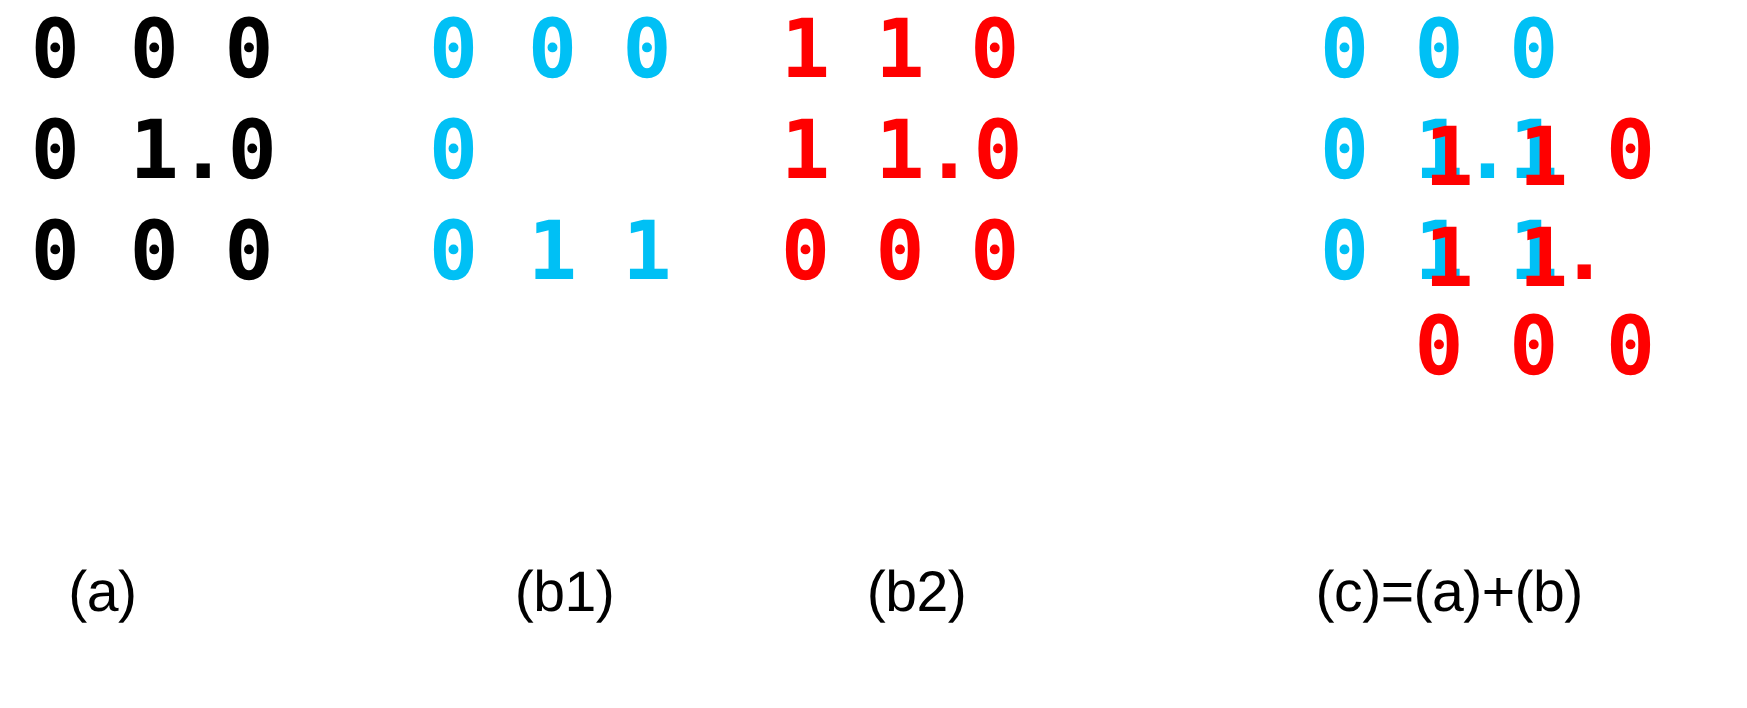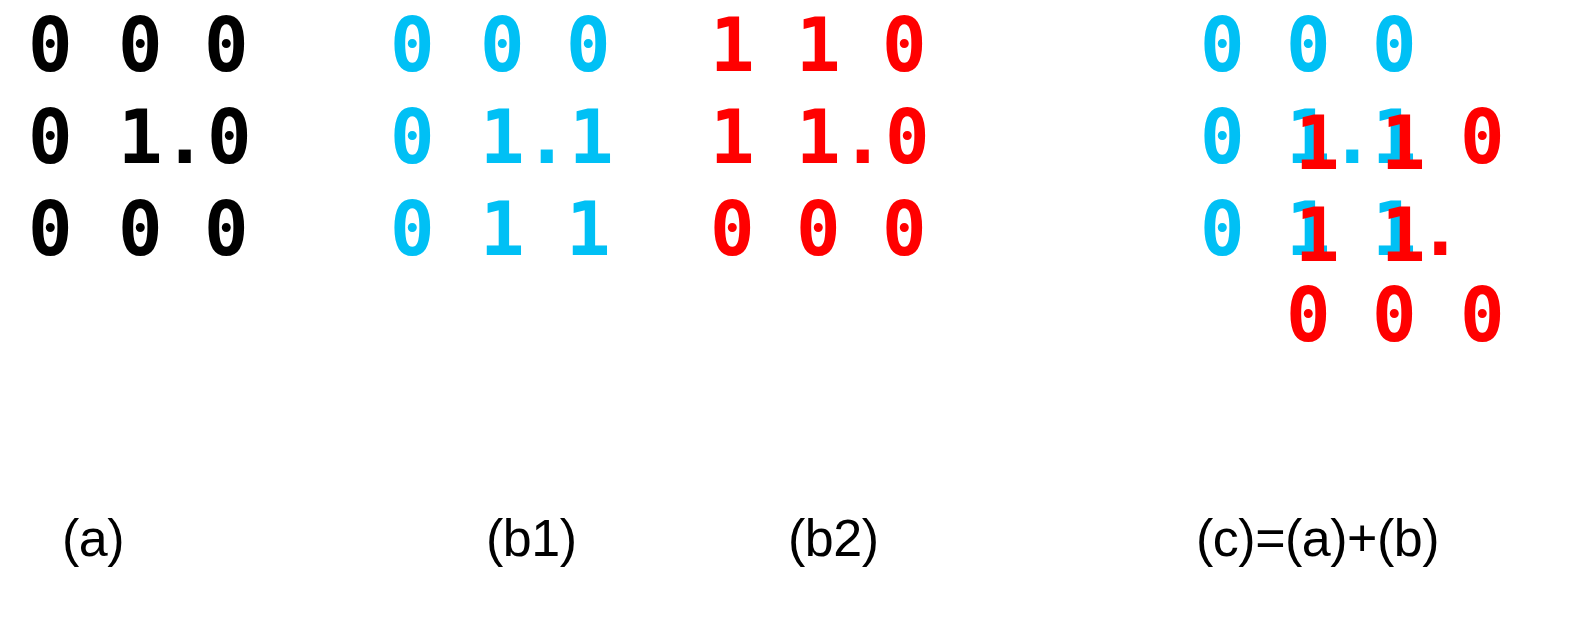--- a/index.html
+++ b/index.html
@@ -96,21 +96,20 @@
 </div>
 
 <div class="panel" style="left:380px;">
   <div class="grid-row" style="top:0px;position:absolute;width:330px;">
     <span class="cell k-cyan" style="left:10px;">0</span>
     <span class="cell k-cyan" style="left:100px;">0</span>
     <span class="cell k-cyan" style="left:186px;">0</span>
   </div>
   <div class="grid-row" style="top:92px;position:absolute;width:330px;">
     <span class="cell k-cyan" style="left:10px;">0</span>
-    <span class="cell wide k-cyan" style="left:100px;">1.1</span>
   </div>
   <div class="grid-row" style="top:184px;position:absolute;width:330px;">
     <span class="cell k-cyan" style="left:10px;">0</span>
     <span class="cell k-cyan" style="left:100px;">1</span>
     <span class="cell k-cyan" style="left:186px;">1</span>
   </div>
 </div>
 
 <div class="panel" style="left:700px;">
   <div class="grid-row" style="top:0px;position:absolute;width:330px;">
@@ -178,21 +177,21 @@
   </div>
 </div>
 
 <div class="caption" style="left:62px; top:383px;">
   <span class="cap-line">(a)</span>
   
   <span class="cap-line"></span>
 </div>
 
 <div class="caption" style="left:418px; top:383px;">
-  <span class="cap-line" style="margin-left:68px;">(b1)</span>
+  <span class="cap-line" style="margin-left:50px;">(b1)</span>
   
   
 </div>
 
 <div class="caption" style="left:752px; top:383px;">
   <span class="cap-line" style="margin-left:36px;">(b2)</span>
   
   
 </div>
 

